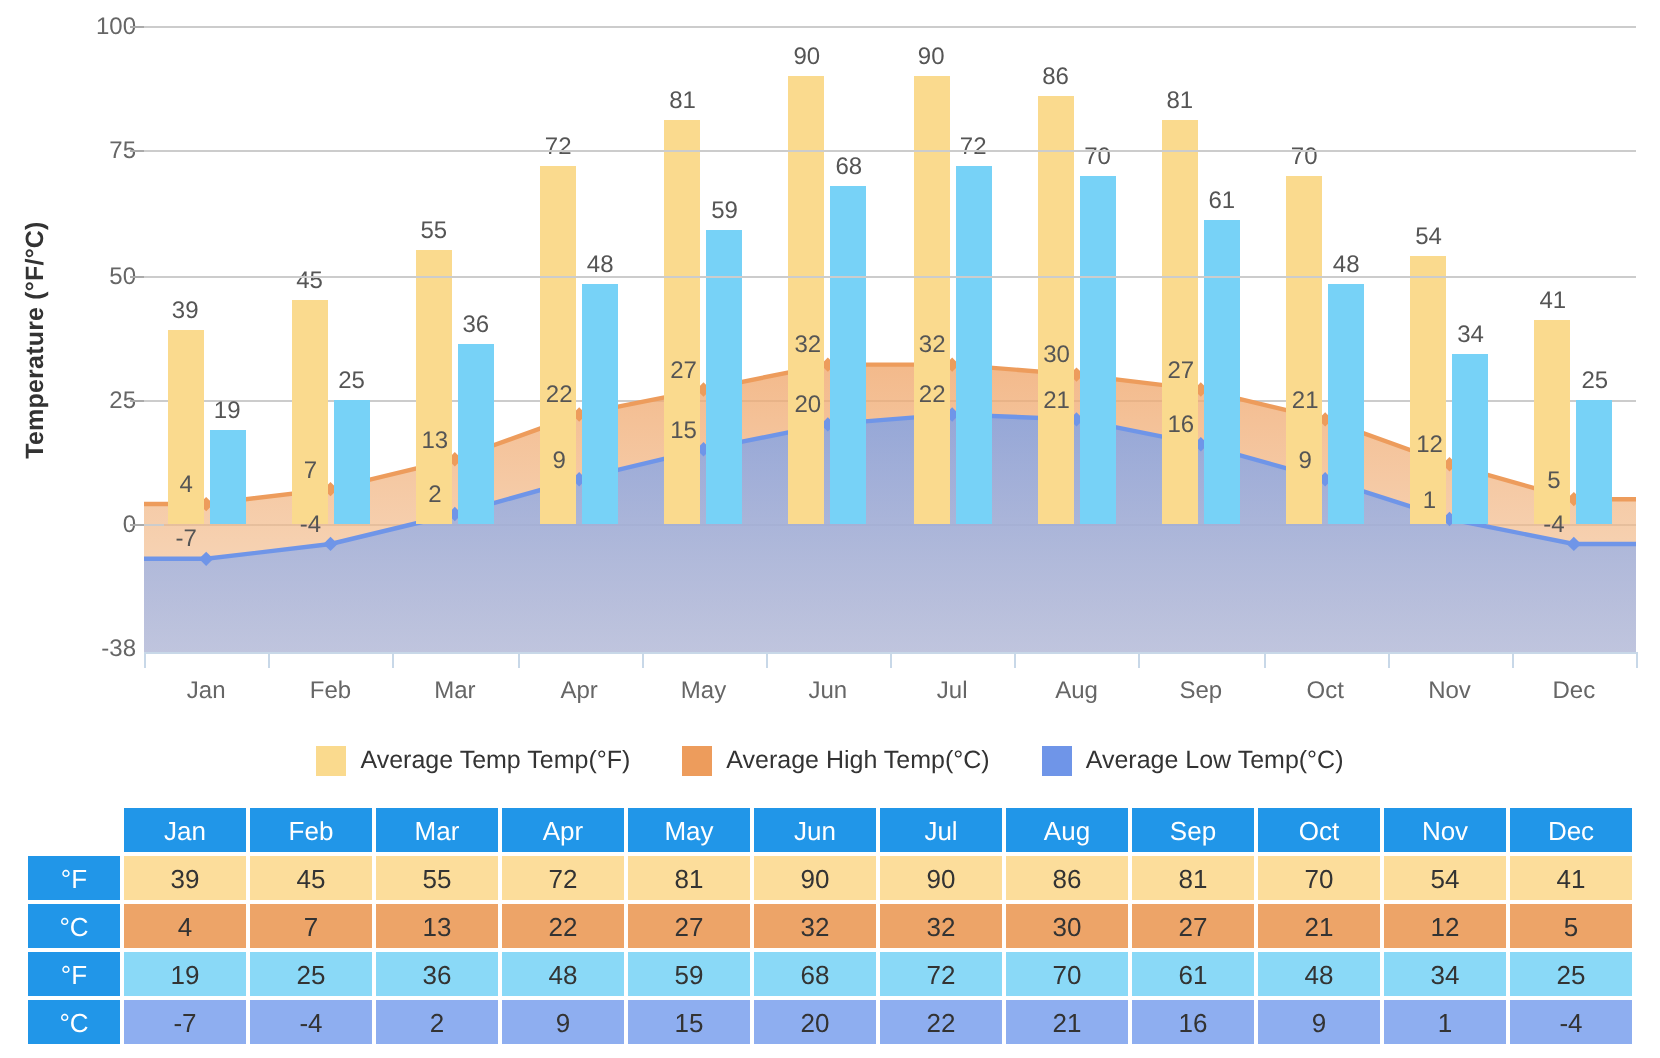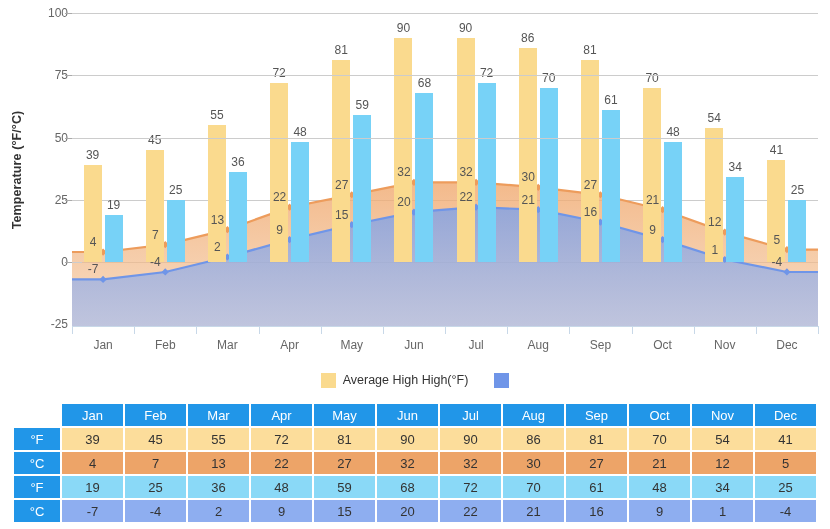--- a/index.html
+++ b/index.html
@@ -222,21 +222,21 @@
   <div id="y-axis-title">
     <span>Temperature (°F/°C)</span>
   </div>
 
   <div id="y-ticks">
       <div class="y-tick-label" style="top: 13px;">100</div>
       <div class="y-tick-label" style="top: 75.25px;">75</div>
       <div class="y-tick-label" style="top: 137.5px;">50</div>
       <div class="y-tick-label" style="top: 199.75px;">25</div>
       <div class="y-tick-label" style="top: 262px;">0</div>
-      <div class="y-tick-label" style="top: 324.25px;">-25</div>
+      <div class="y-tick-label" style="top: 324.25px;">-38</div>
     </div>
 
   <div id="plot">
       <div class="gridline" style="top: 199.75px; width: 100%;"></div>
       <div class="gridline" style="top: 262px; width: 100%;"></div>
     <svg id="area-svg" viewBox="0 0 746 326" preserveAspectRatio="none">
       <defs>
         <linearGradient id="gradHighC" x1="0" y1="0" x2="0" y2="1">
           <stop offset="0%" stop-color="#f0a86e" stop-opacity="0.80"></stop>
           <stop offset="100%" stop-color="#f3c79e" stop-opacity="0.62"></stop>
@@ -393,24 +393,29 @@
       <div class="x-label" style="left: 528.417px;">Sep</div>
       <div class="x-label" style="left: 590.583px;">Oct</div>
       <div class="x-label" style="left: 652.75px;">Nov</div>
       <div class="x-label" style="left: 714.917px;">Dec</div>
     </div>
 </div>
 
 <div id="legend">
     <div class="legend-item">
       <div class="legend-swatch" style="background: rgb(250, 218, 142);"></div>
-      <div class="legend-text">Average High High(°F)</div>
+      <div class="legend-text">Average Temp Temp(°F)</div>
+    </div>
+    <div class="legend-item">
+      <div class="legend-swatch" style="background: rgb(237, 156, 92);"></div>
+      <div class="legend-text">Average High Temp(°C)</div>
     </div>
     <div class="legend-item">
       <div class="legend-swatch" style="background: rgb(111, 149, 232);"></div>
+      <div class="legend-text">Average Low Temp(°C)</div>
     </div>
   </div>
 
 <table id="data-table">
   <thead>
     <tr>
       <th class="corner"></th>
     <th class="month-head">Jan</th>
         <th class="month-head">Feb</th>
         <th class="month-head">Mar</th>

